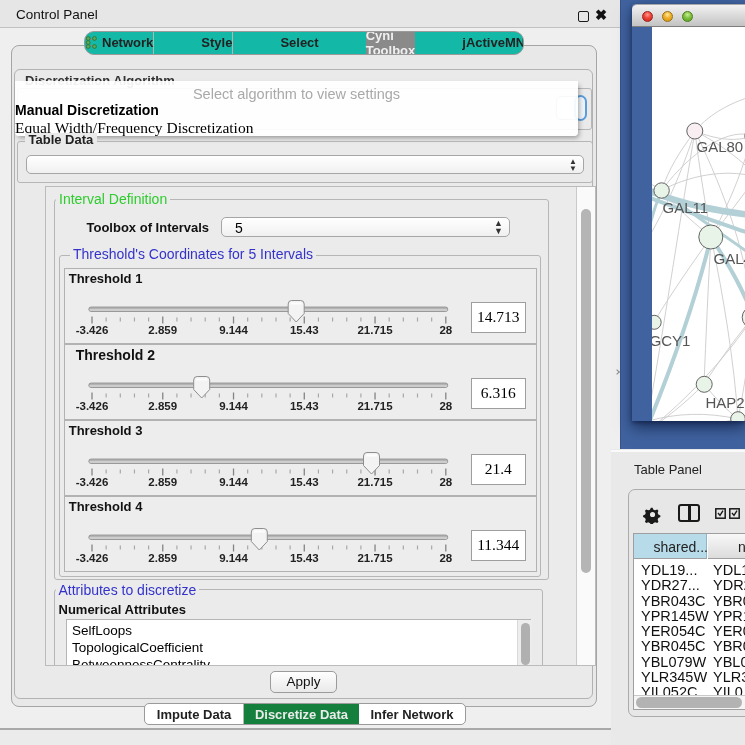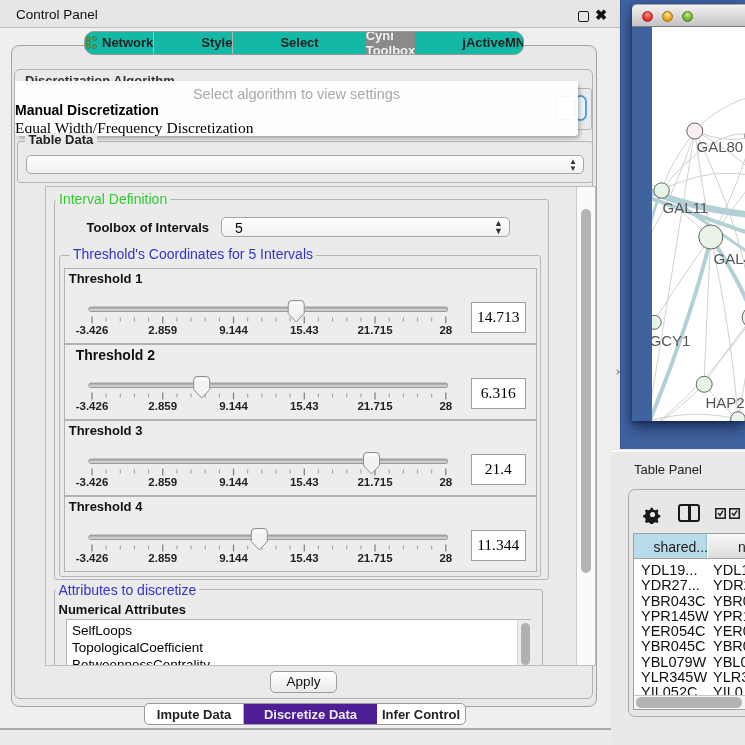--- a/index.html
+++ b/index.html
@@ -265,22 +265,22 @@
   </div>
 
   <div class="abs" style="right:0;top:0;width:19px;height:480px;background:#fafafa;border-left:1px solid #c9c9c9;"></div>
   <div class="abs" style="right:4.5px;top:22px;width:10px;height:364px;background:#b5b5b5;border-radius:5px;"></div>
 </div>
 
 <div class="abs" style="left:270px;top:671px;width:67px;height:22px;background:linear-gradient(#ffffff,#e9e9e9);border:1px solid #9b9b9b;border-radius:5px;text-align:center;font-size:13.5px;color:#111;line-height:20px;">Apply</div>
 
 <div class="abs" style="left:144px;top:703px;width:322px;height:22px;background:#ffffff;border:1px solid #9a9a9a;border-radius:5px;display:flex;font-size:13px;font-weight:bold;color:#222;overflow:hidden;">
   <div style="width:99px;border-right:1px solid #b5b5b5;display:flex;align-items:center;justify-content:center;">Impute Data</div>
-  <div style="width:133px;background:#4c1d95;color:#ebebeb;display:flex;align-items:center;justify-content:center;">Discretize Data</div>
-  <div style="flex:1;display:flex;align-items:center;justify-content:center;">Infer Control</div>
+  <div style="width:115px;background:#15803d;color:#ebebeb;display:flex;align-items:center;justify-content:center;">Discretize Data</div>
+  <div style="flex:1;display:flex;align-items:center;justify-content:center;">Infer Network</div>
 </div>
 
 <div class="abs" style="left:615px;top:370px;width:4px;height:4px;border-top:1.5px solid #8a8a8a;border-right:1.5px solid #8a8a8a;transform:rotate(45deg);"></div>
 
 <div class="abs" style="left:620px;top:0;width:125px;height:449px;background:#40639f;border-left:1px solid #35548c;"></div>
 
 <div class="abs" style="left:632px;top:4px;width:113px;height:417px;box-shadow:0 7px 14px rgba(8,20,55,0.6), 0 2px 4px rgba(8,20,55,0.5);">
   <div style="position:absolute;left:0;top:0;width:113px;height:23px;background:linear-gradient(#f2f2f2,#c3c3c3);border-bottom:1px solid #7e7e7e;border-top:1px solid #a8a8a8;border-radius:5px 0 0 0;"></div>
   <div style="position:absolute;left:641.5px;top:11px;"></div>
 

